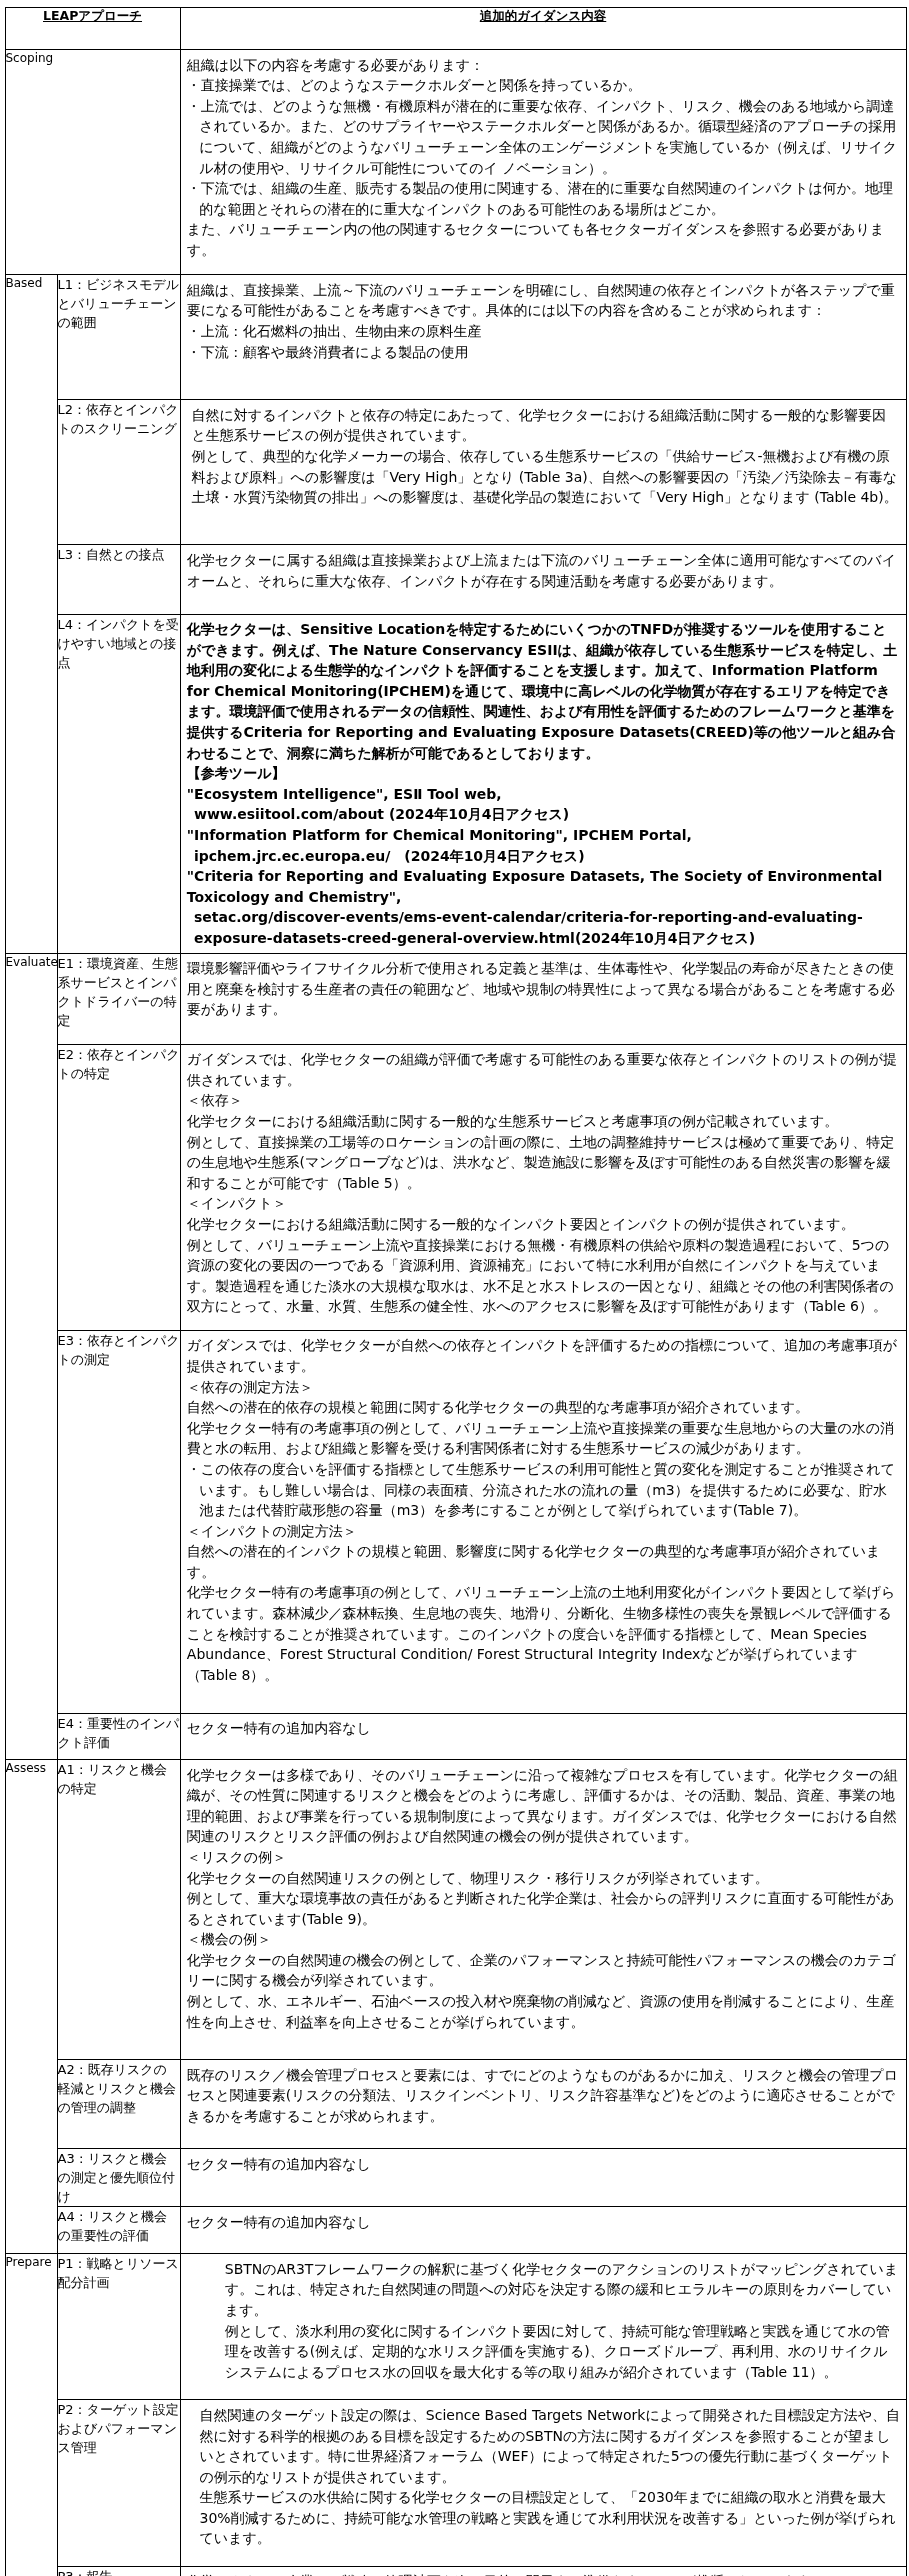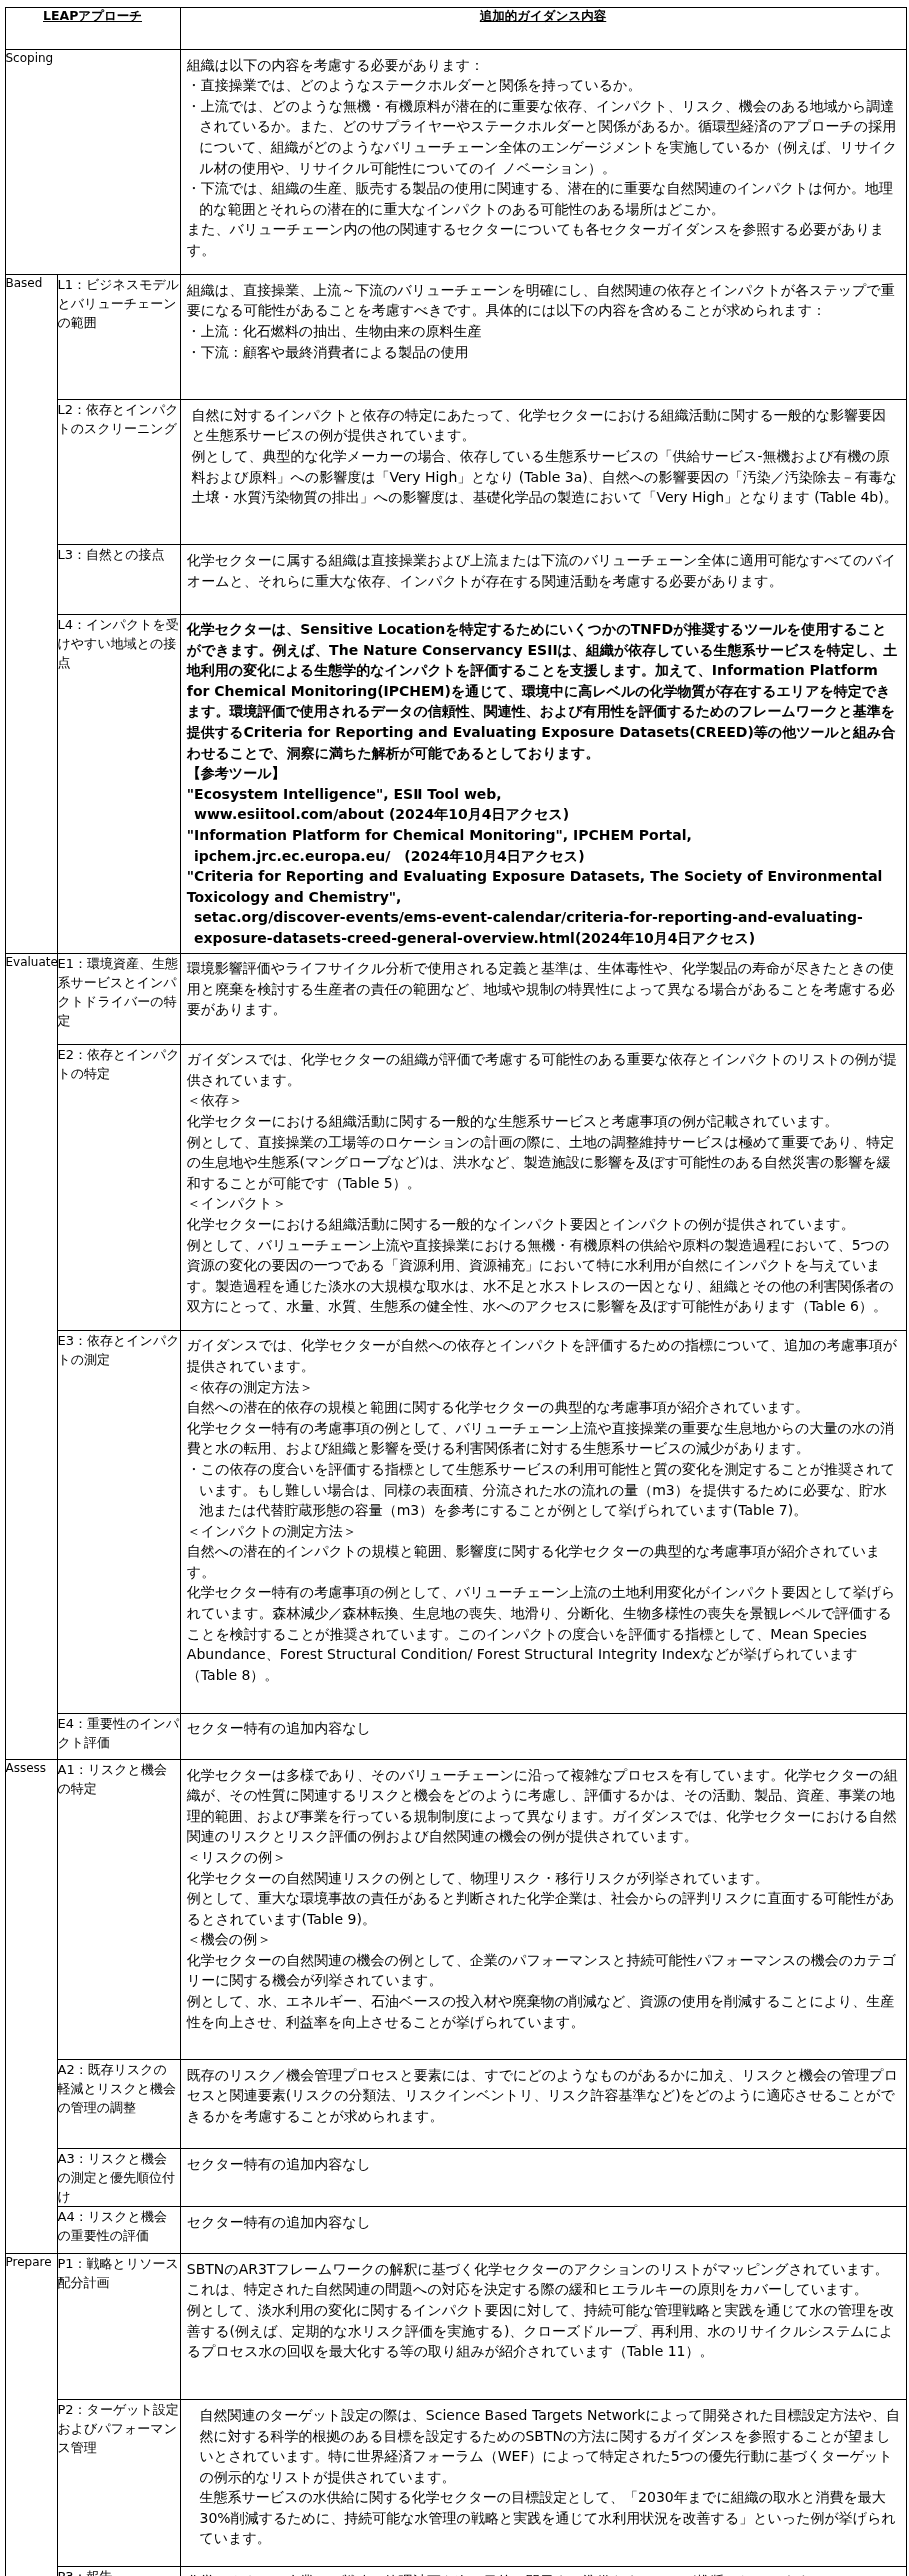--- a/index.html
+++ b/index.html
@@ -225,21 +225,21 @@
           <td class="content">
             <div class="cellbox" style="height: 38px;">
               <div class="para">セクター特有の追加内容なし</div>
             </div>
           </td>
         </tr>
         <tr>
           <td class="phase" rowspan="4">Prepare</td>
           <td class="step">P1：戦略とリソース配分計画</td>
           <td class="content">
-            <div class="cellbox" style="height: 137px;">
+            <div class="cellbox" style="height: 137px; margin-left: 38px;">
               <div class="para">SBTNのAR3Tフレームワークの解釈に基づく化学セクターのアクションのリストがマッピングされています。これは、特定された自然関連の問題への対応を決定する際の緩和ヒエラルキーの原則をカバーしています。</div>
               <div class="para">例として、淡水利用の変化に関するインパクト要因に対して、持続可能な管理戦略と実践を通じて水の管理を改善する(例えば、定期的な水リスク評価を実施する)、クローズドループ、再利用、水のリサイクルシステムによるプロセス水の回収を最大化する等の取り組みが紹介されています（Table 11）。</div>
             </div>
           </td>
         </tr>
         <tr>
           <td class="step">P2：ターゲット設定およびパフォーマンス管理</td>
           <td class="content">
             <div class="cellbox" style="height: 157px; padding-left: 19px;">
               <div class="para">自然関連のターゲット設定の際は、Science Based Targets Networkによって開発された目標設定方法や、自然に対する科学的根拠のある目標を設定するためのSBTNの方法に関するガイダンスを参照することが望ましいとされています。特に世界経済フォーラム（WEF）によって特定された5つの優先行動に基づくターゲットの例示的なリストが提供されています。</div>

